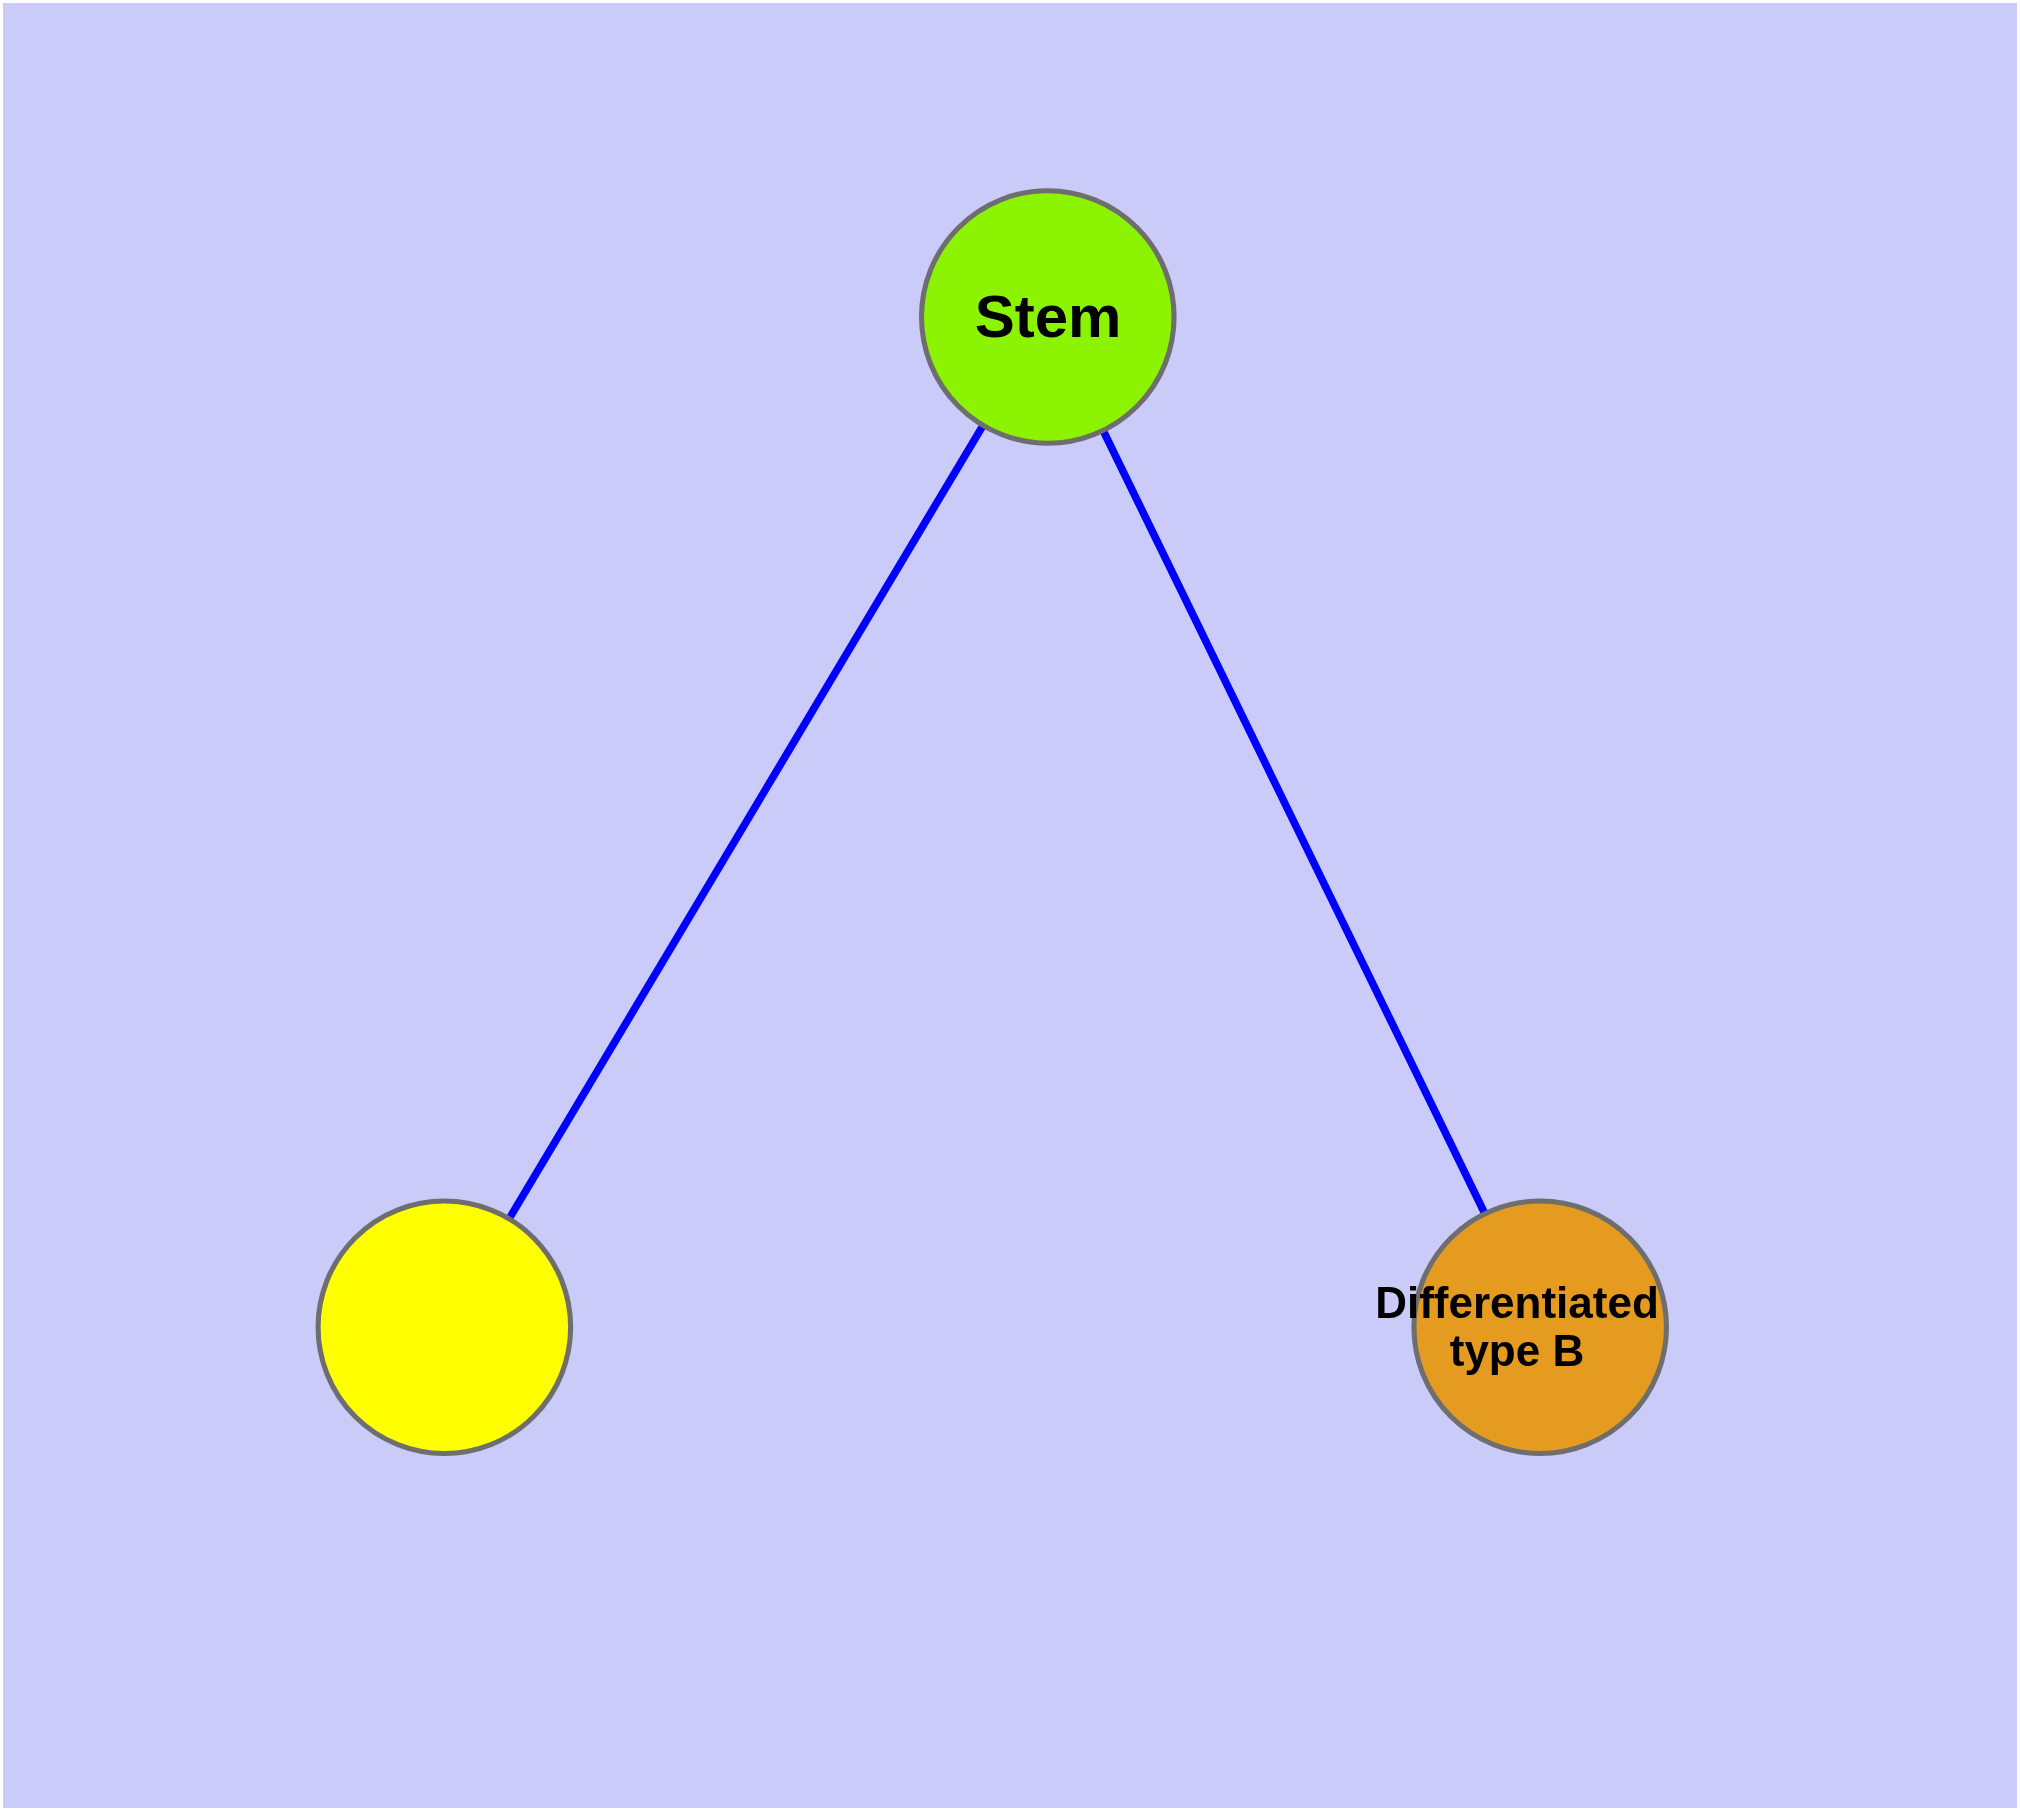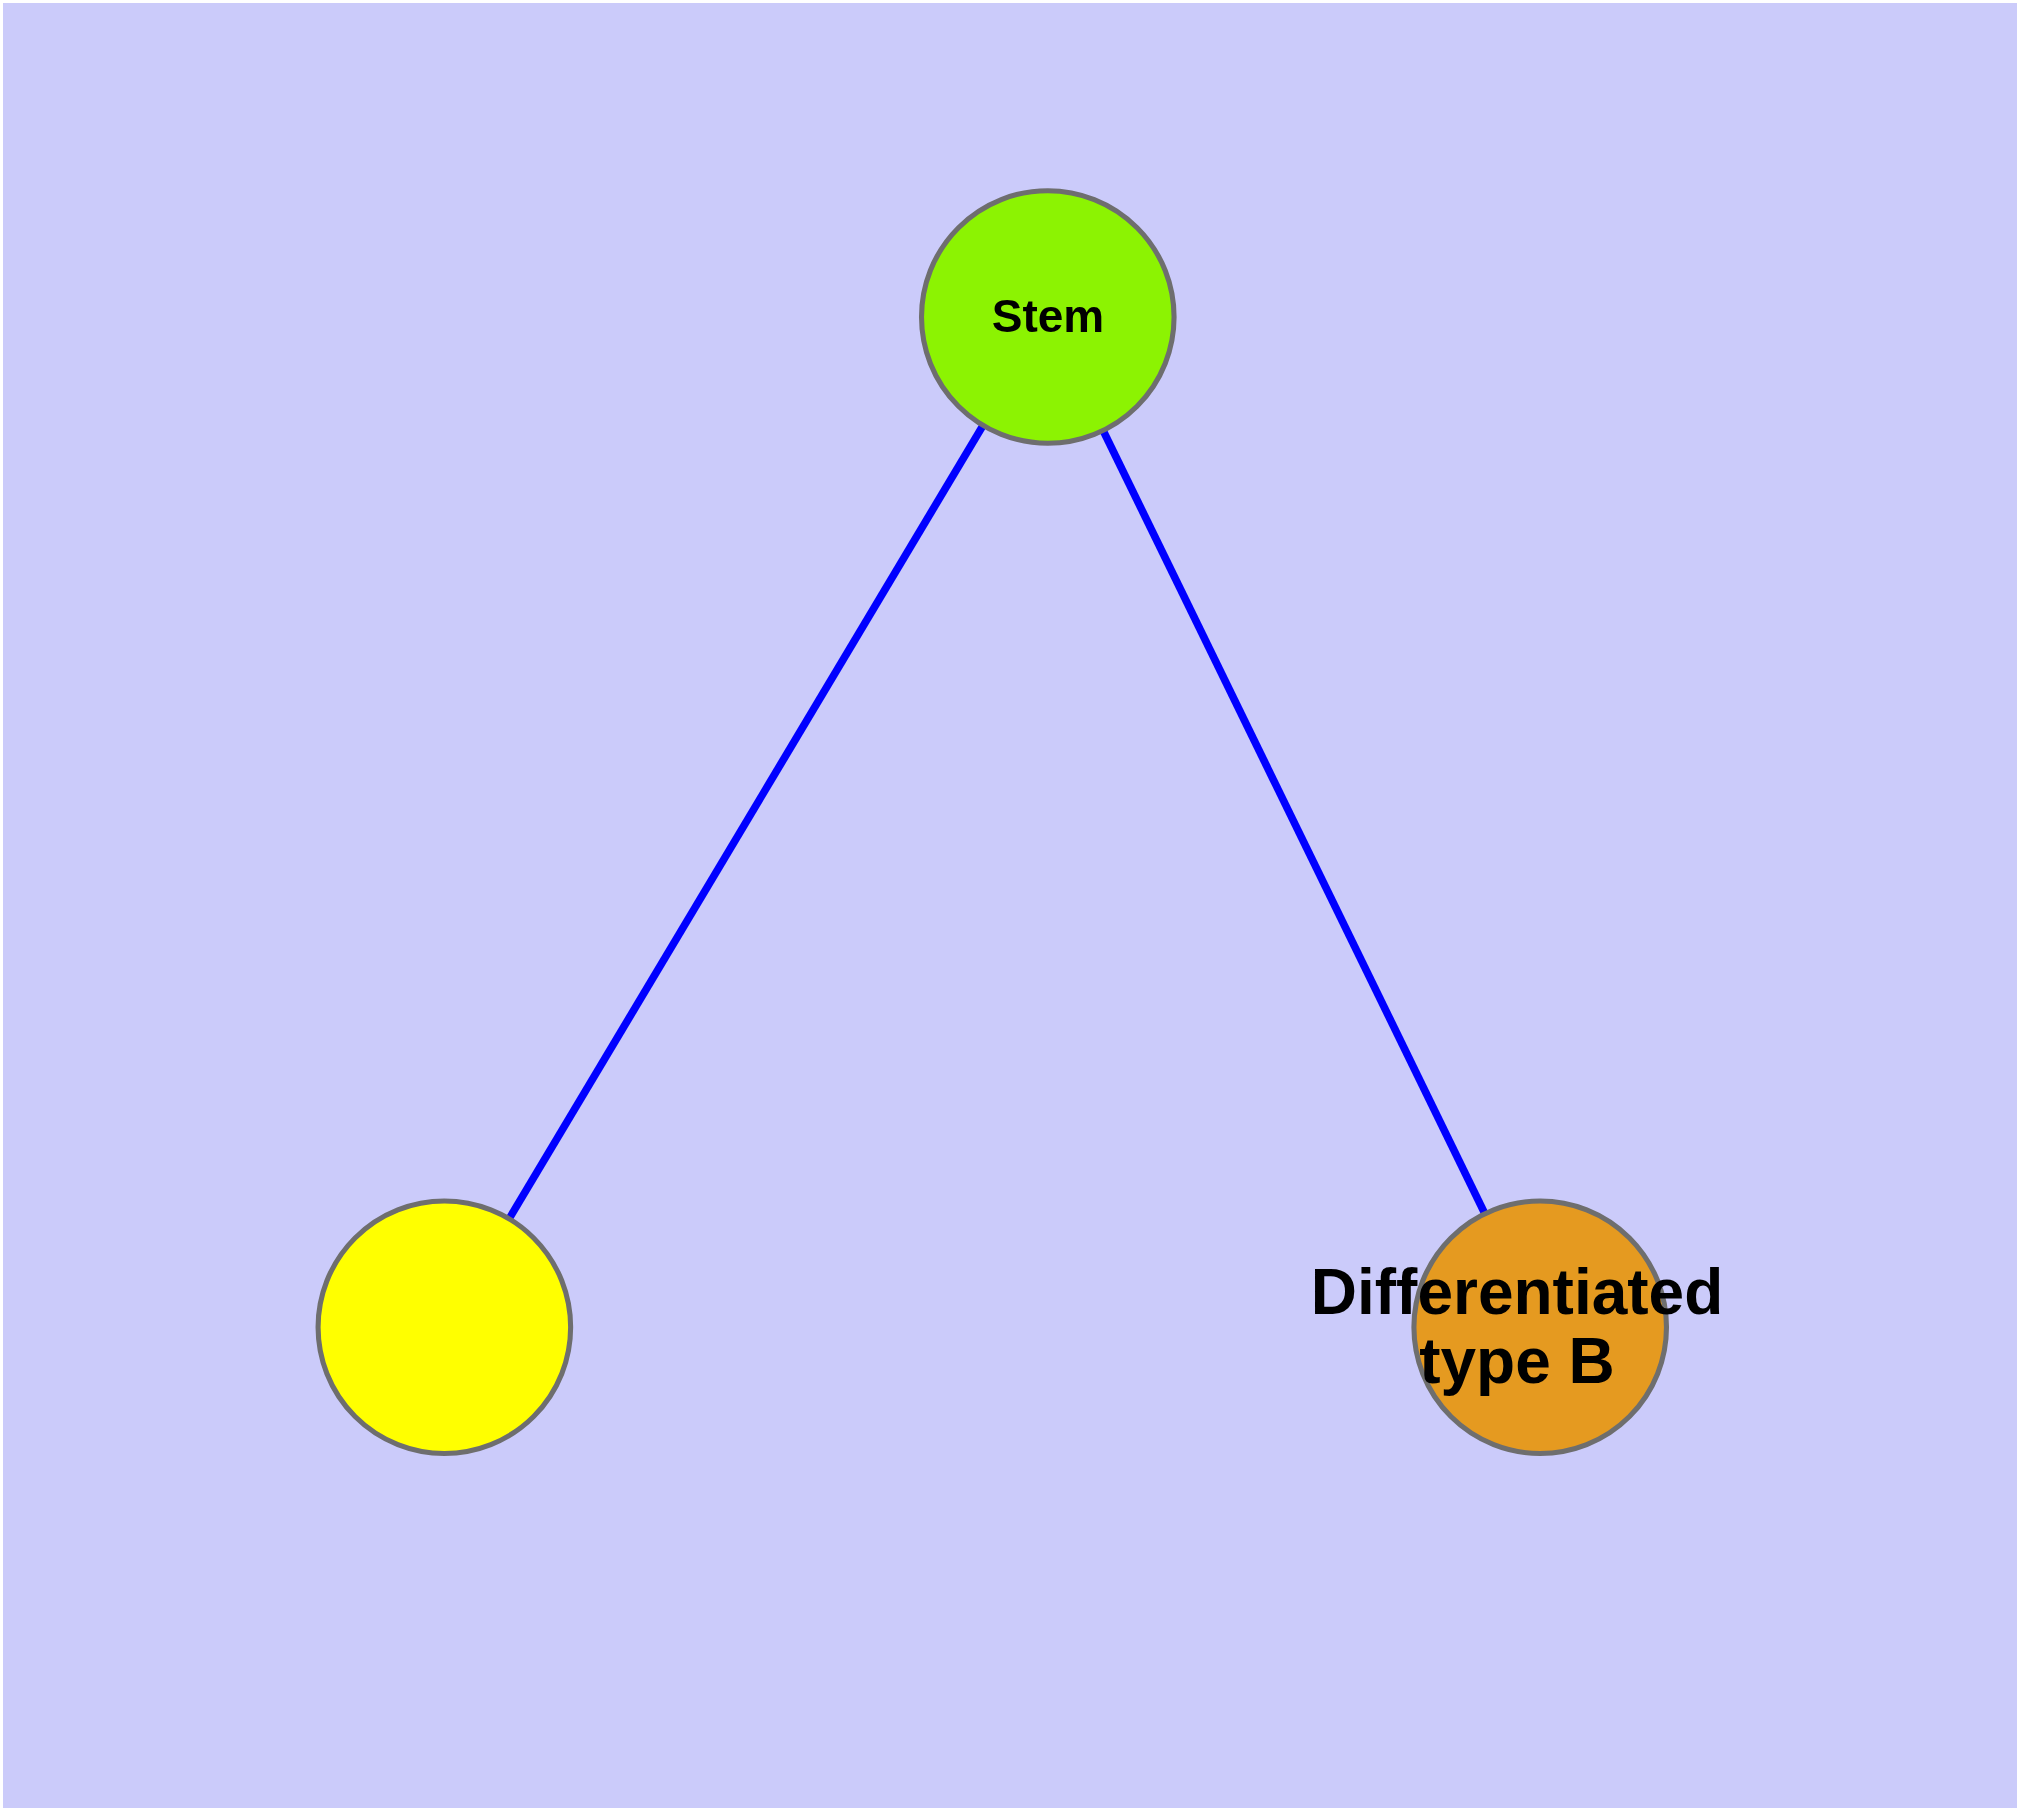--- a/index.html
+++ b/index.html
@@ -34,31 +34,31 @@
     position: absolute;
     text-align: center;
     font-weight: bold;
     color: #000000;
     line-height: 1.08;
     white-space: pre;
     pointer-events: none;
     transform: translate(-50%, -50%);
   }
   #label-stem {
-    font-size: 46px;
+    font-size: 60px;
     left: 1048px;
     top: 317px;
   }
   #label-type-a {
     font-size: 64px;
     left: 420px;
     top: 1327px;
   }
   #label-type-b {
-    font-size: 64px;
+    font-size: 44px;
     left: 1517px;
     top: 1327px;
   }
 </style>
 </head>
 <body>
 
 <div id="canvas">
 
   <div id="plot-bg" style="background: rgb(203, 203, 250);"></div>

